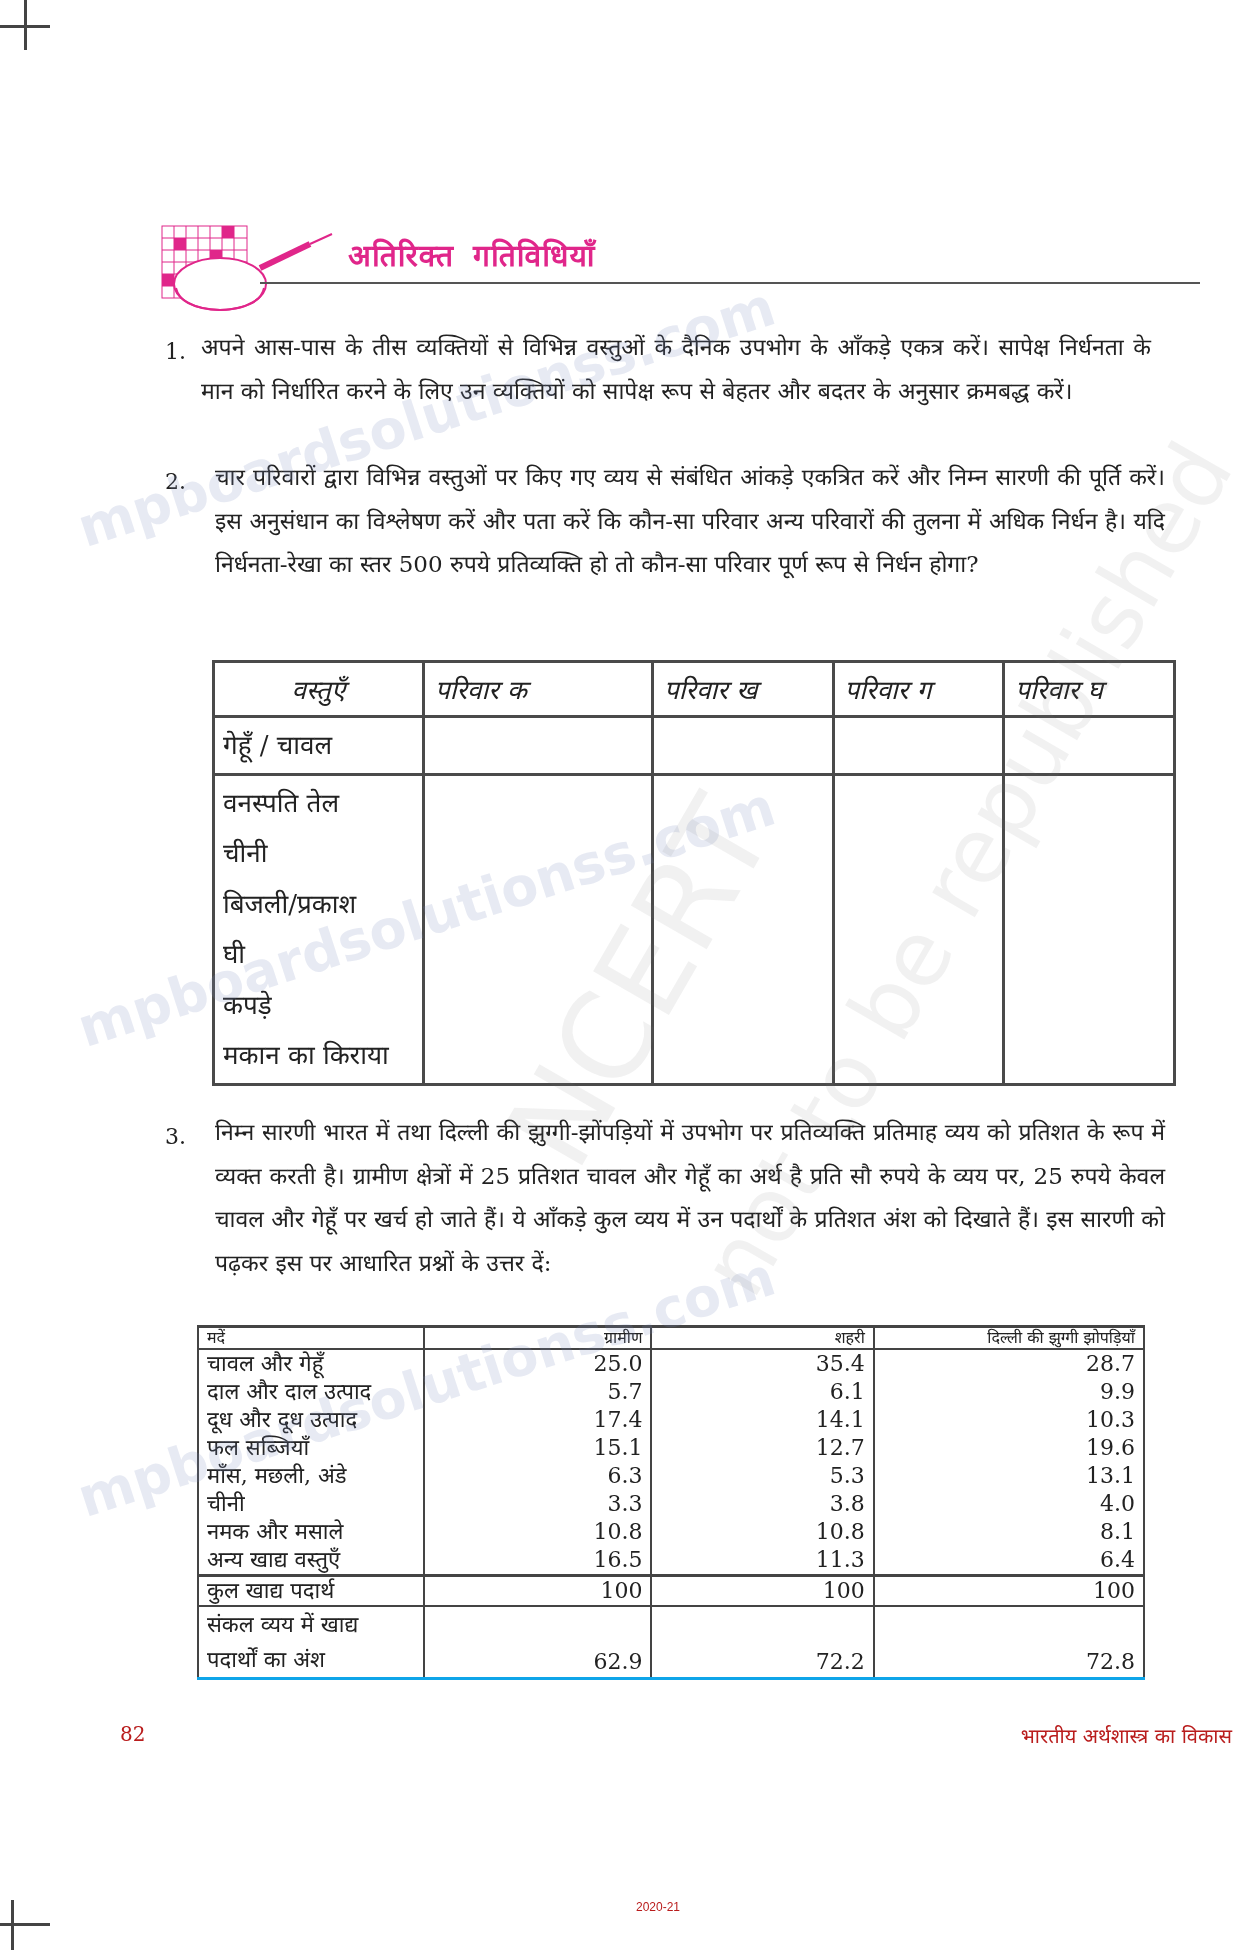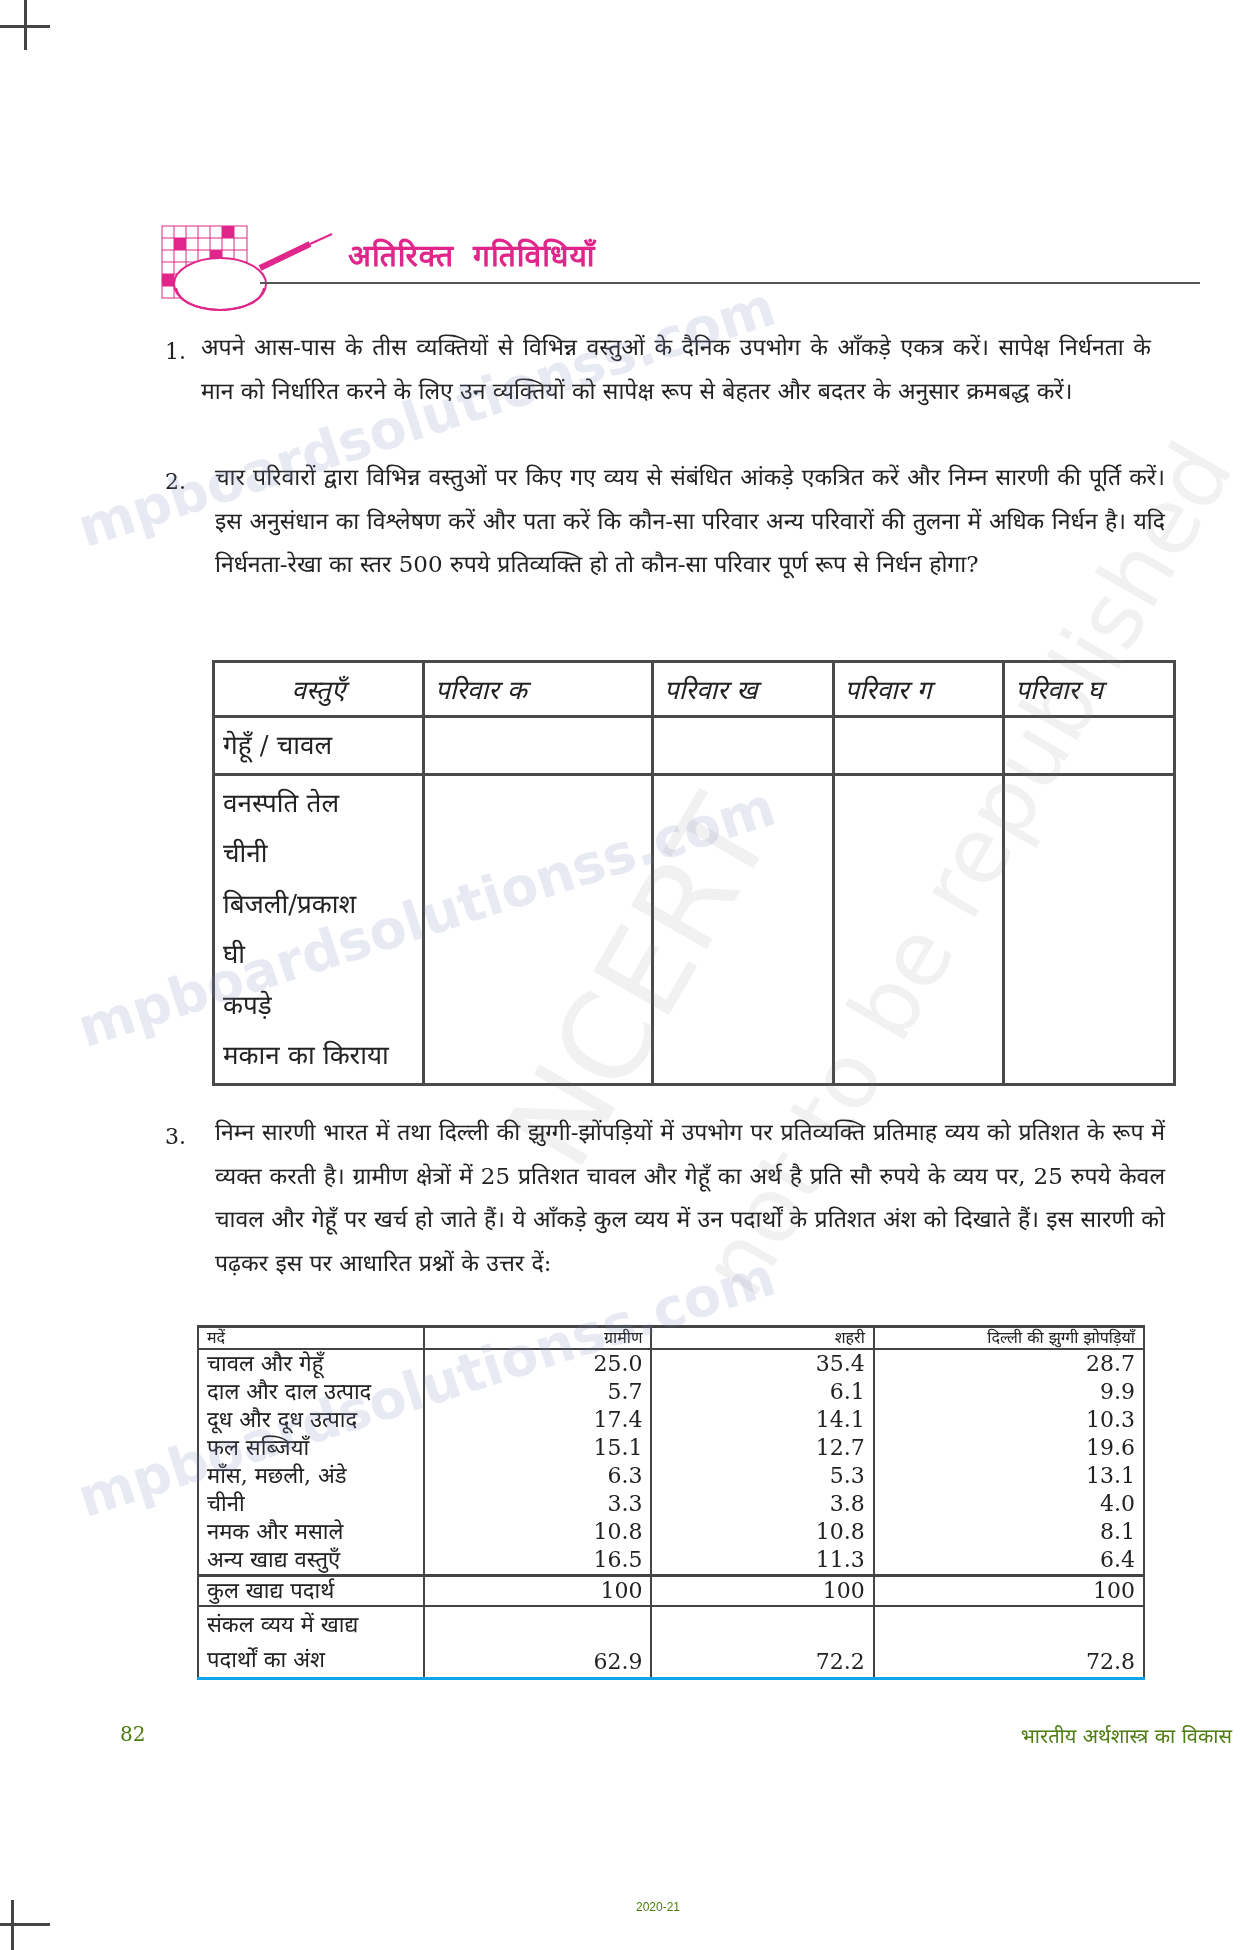--- a/index.html
+++ b/index.html
@@ -14,21 +14,21 @@
   table { border-collapse:collapse; }
   .t1 td, .t1 th { border:3px solid #4a4a4a; font-weight:normal; font-size:26px; font-style:italic; text-align:left; vertical-align:top; padding:4px 10px; }
   .t1 th { height:44px; vertical-align:middle; }
   .t1 td.items { font-style:normal; line-height:50.5px; padding:2px 8px; }
   .t2 { font-size:22px; }
   .t2 td, .t2 th { border-left:2px solid #444; border-right:2px solid #444; padding:0 8px; font-weight:normal; line-height:28px; }
   .t2 th { font-size:16px; line-height:20px; border-top:3px solid #444; border-bottom:2px solid #444; text-align:right; }
   .t2 td.v { text-align:right; padding-left:40px; }
   .t2 tr.total td { border-top:3px solid #444; border-bottom:2px solid #444; }
   .t2 tr.share td { vertical-align:bottom; line-height:30px; border-bottom:3px solid #0ea5e9; }
-  .footer { font-size:20px; color:#4d7c0f; }
+  .footer { font-size:20px; color:#b91c1c; }
   .wm { position:absolute; font-family:"DejaVu Sans", sans-serif; font-weight:bold; color:rgba(120,140,190,0.18); transform-origin:left top; white-space:nowrap; pointer-events:none; }
 </style>
 </head>
 <body>
 
 <div class="crop" style="left:0;top:25px;width:50px;height:3px;"></div>
 <div class="crop" style="left:24px;top:0;width:3px;height:50px;"></div>
 <div class="crop" style="left:0;top:1923px;width:50px;height:3px;"></div>
 <div class="crop" style="left:11px;top:1900px;width:3px;height:50px;"></div>
 

